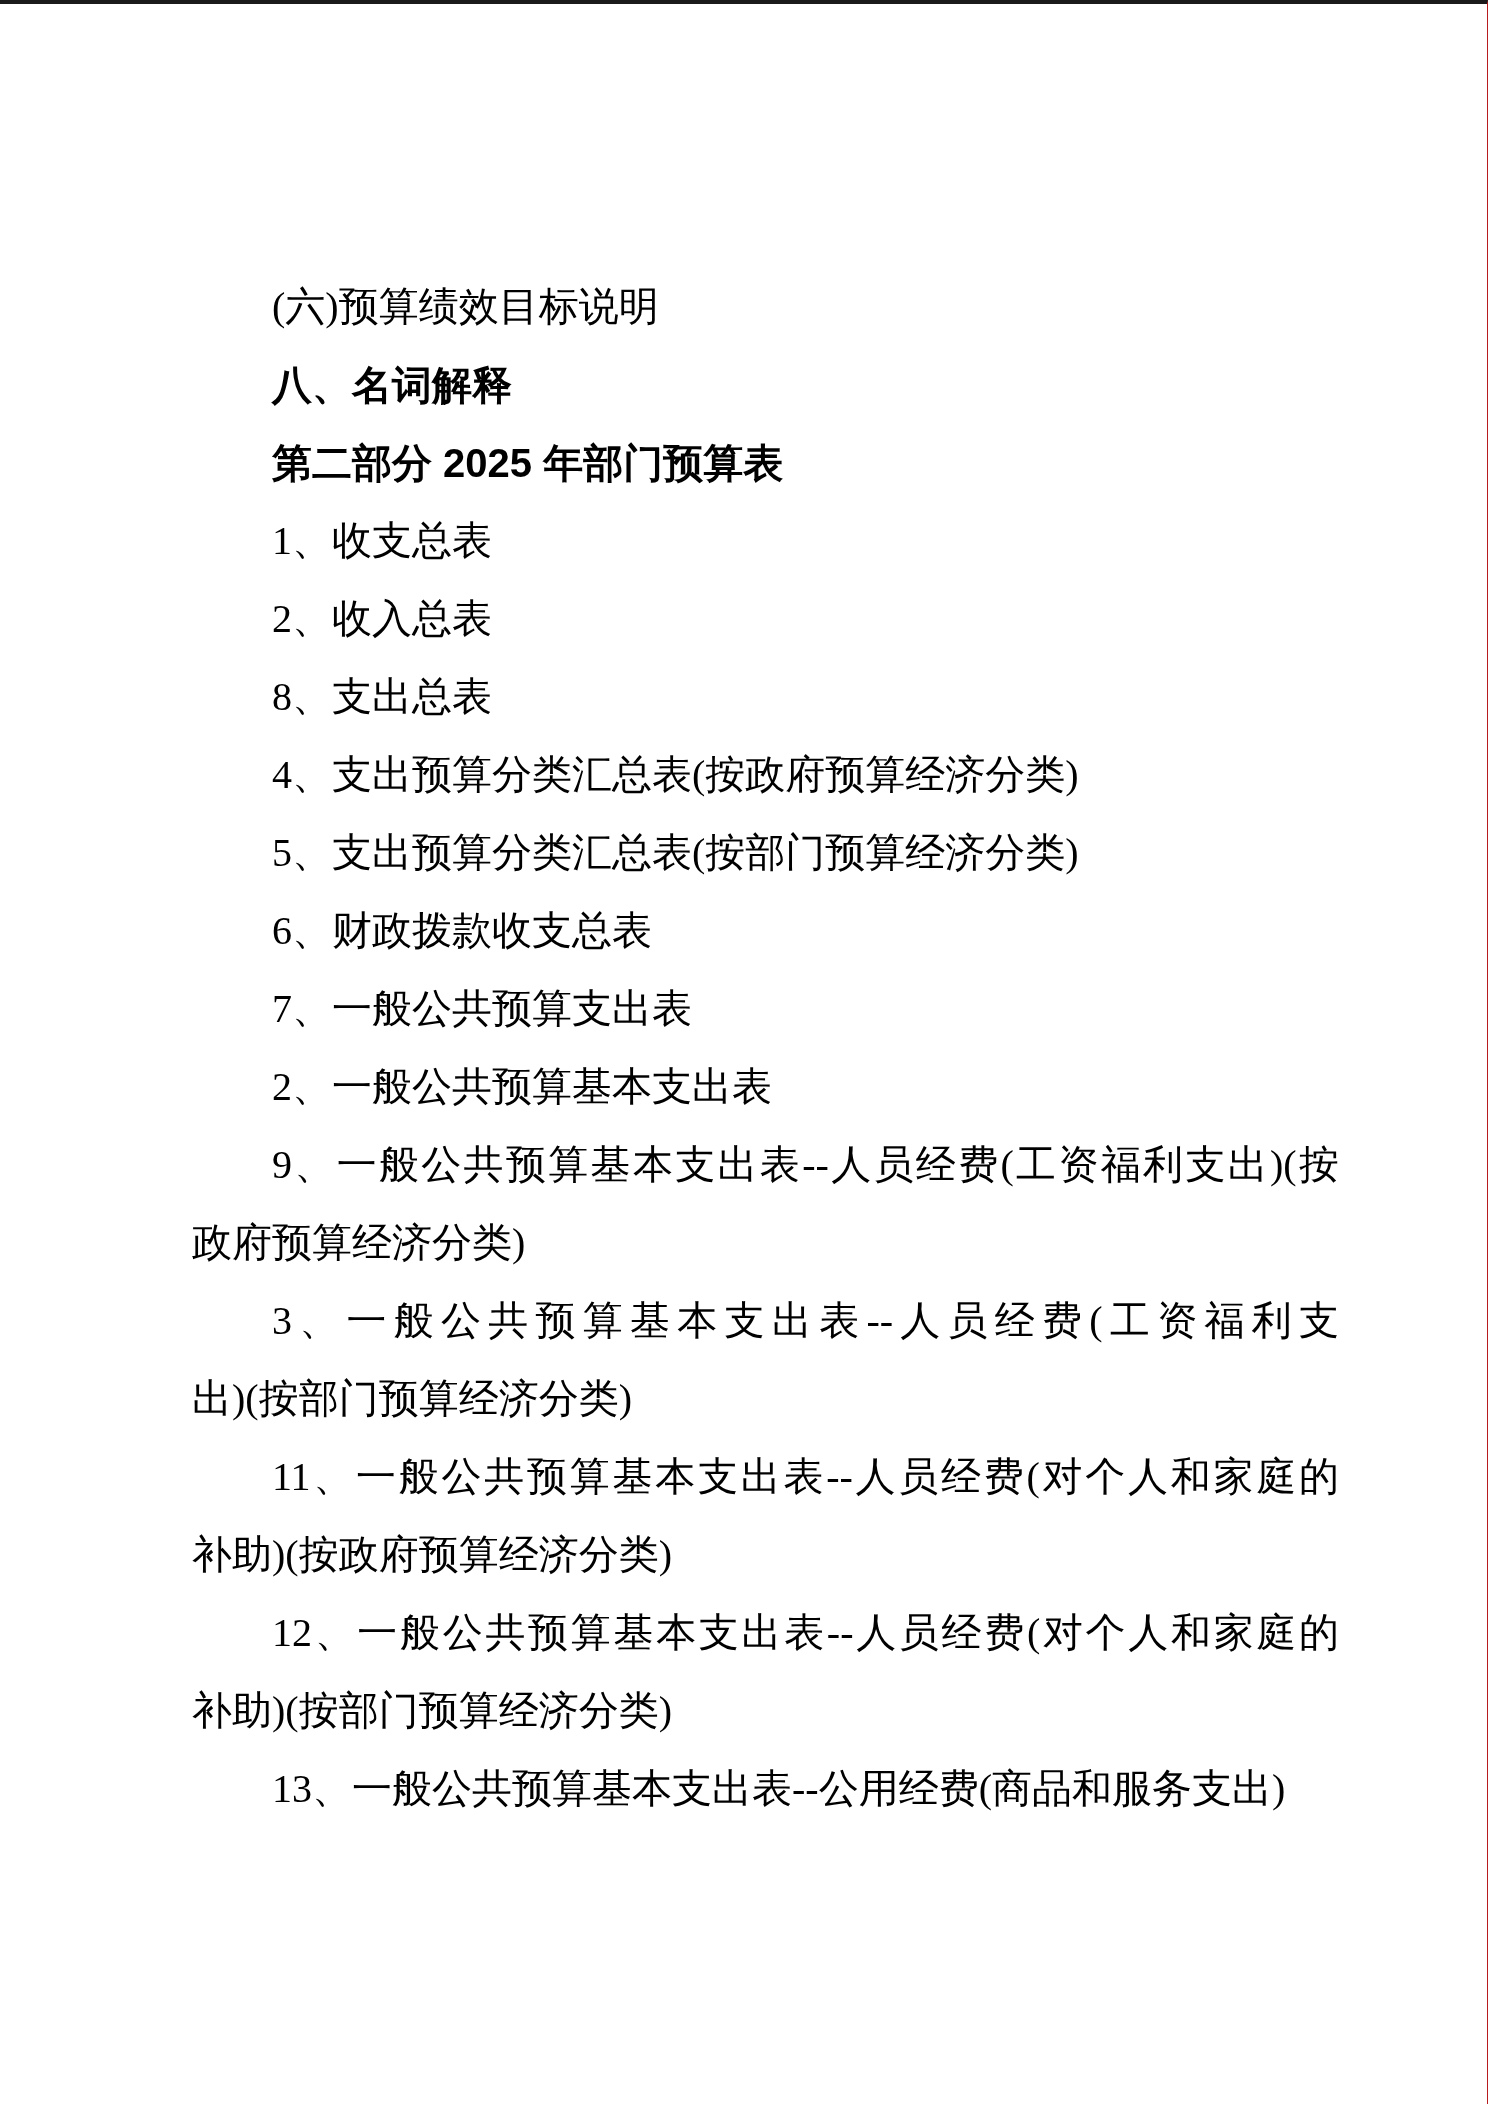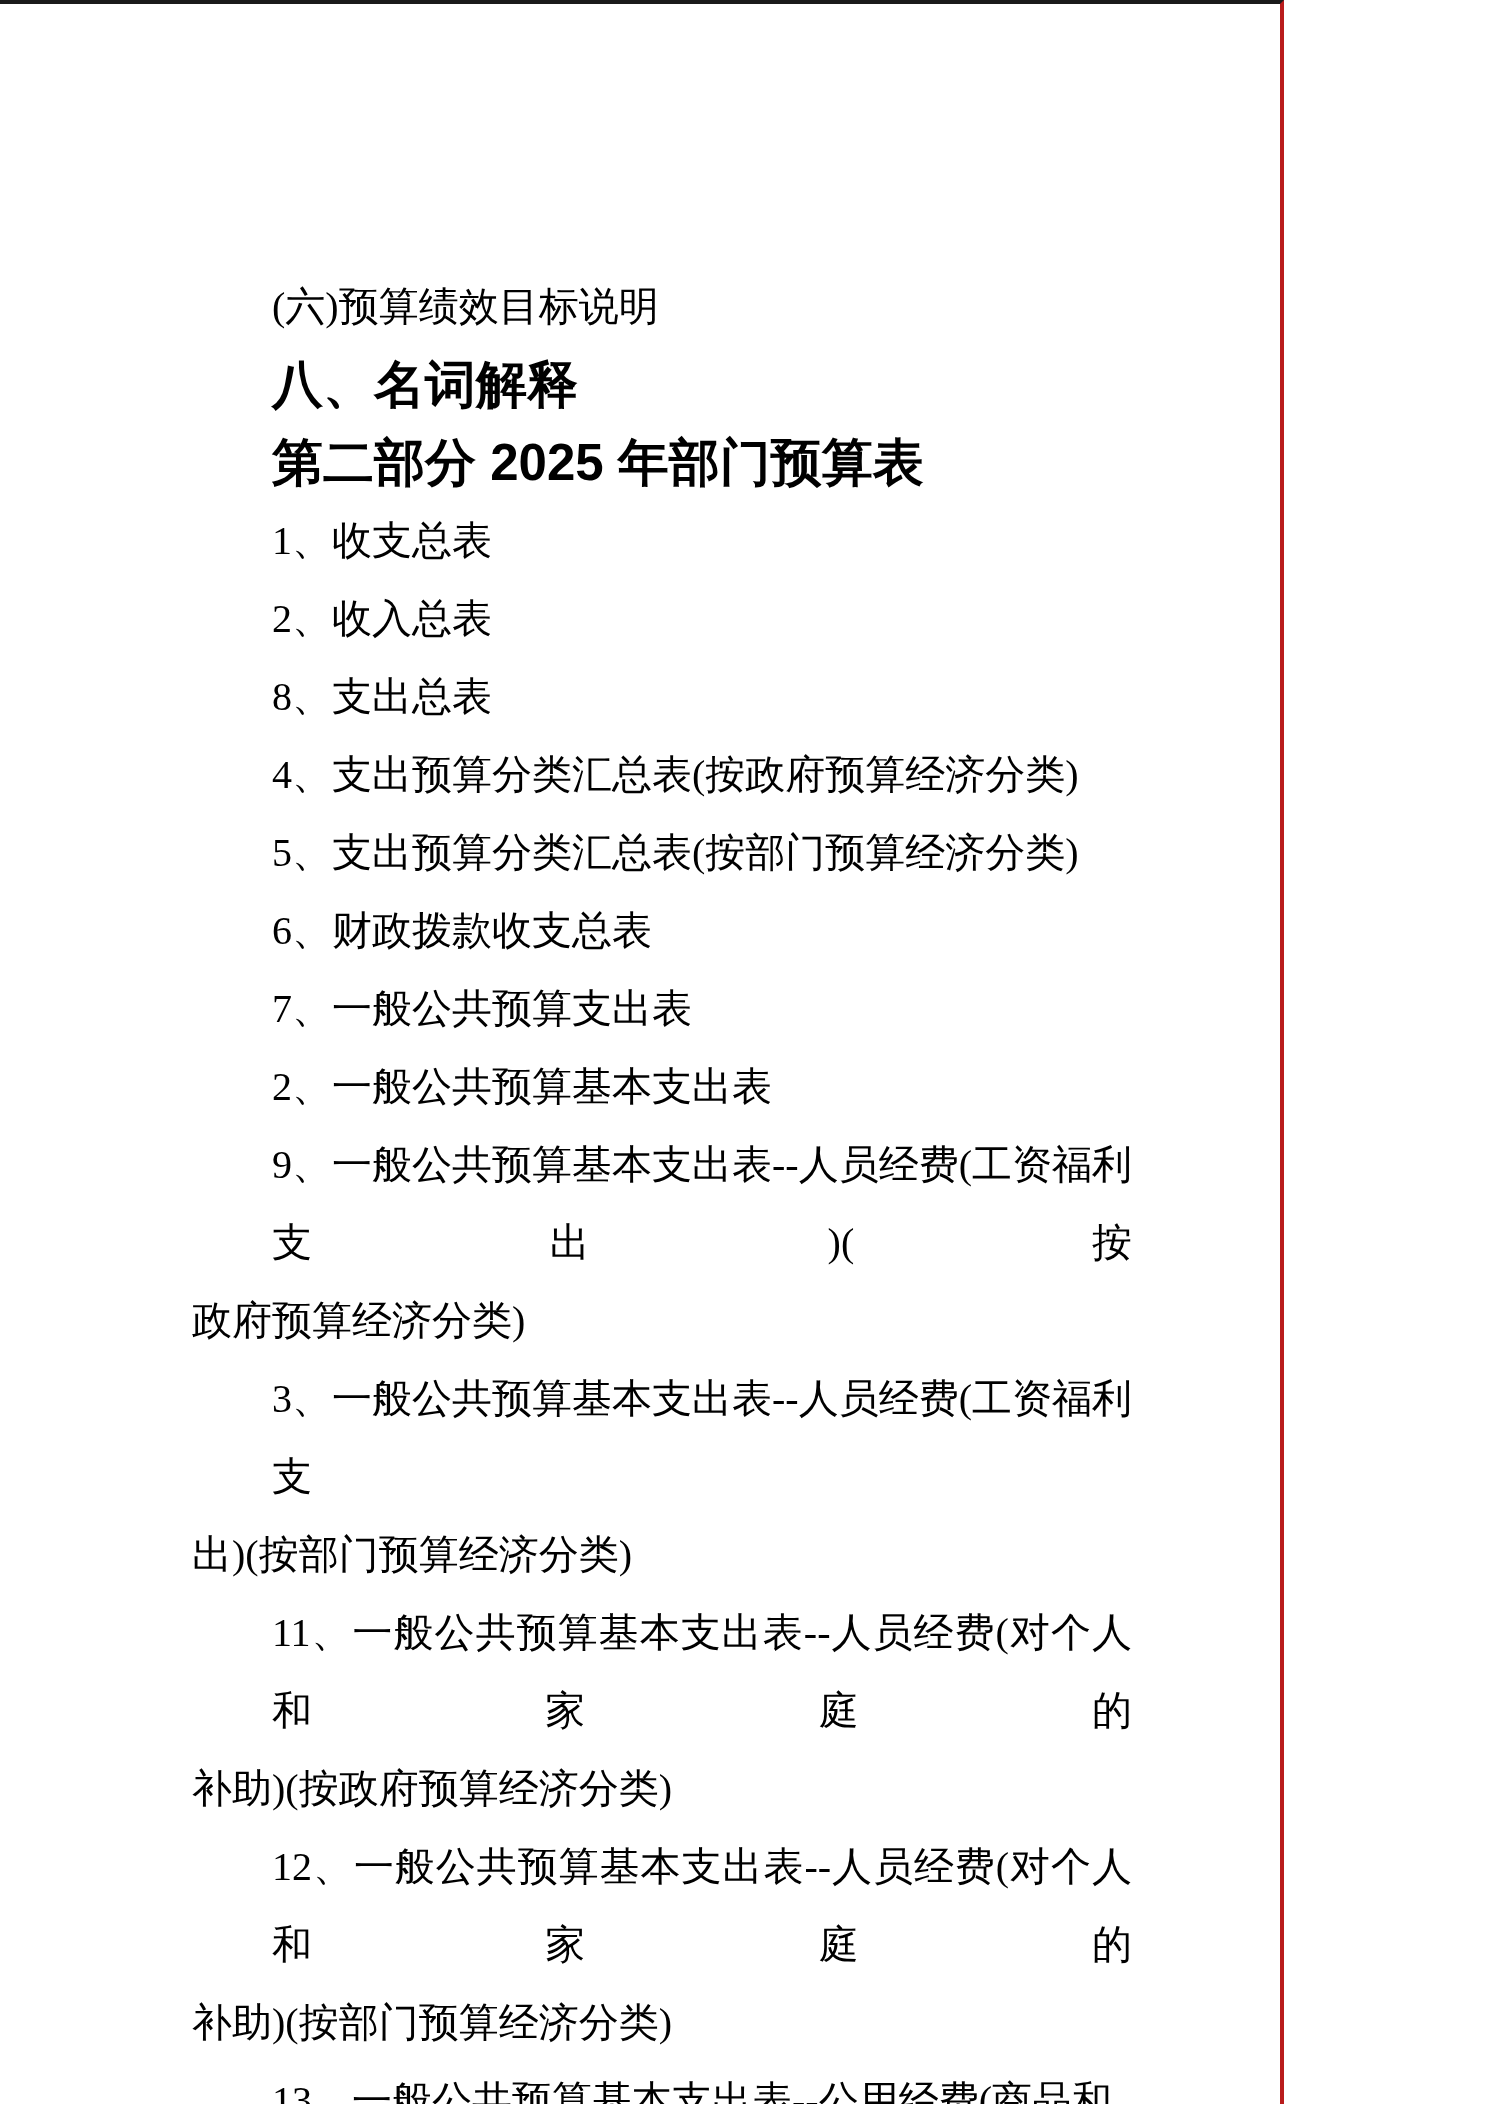--- a/index.html
+++ b/index.html
@@ -2,26 +2,26 @@
 <html><head>
 <meta charset="utf-8">
 <style>
   html, body {
     margin: 0;
     padding: 0;
     background: #ffffff;
   }
   .page {
     position: relative;
-    width: 1284px;
+    width: 1488px;
     height: 2104px;
     box-sizing: border-box;
     background: #ffffff;
     border-top: 4px solid #1a1a1a;
-    border-right: 4px solid #b91c1c;
+    border-right: 1px solid #b91c1c;
     overflow: hidden;
   }
   .content {
     box-sizing: border-box;
     padding: 264px 148px 0 192px;
     color: #000000;
   }
   .line {
     margin: 0;
     padding: 0 0 0 80px; 
@@ -34,21 +34,21 @@
   .line.cont {
     padding-left: 0; 
   }
   .line.stretch {
     text-align: justify;
     text-align-last: justify; 
   }
   .line.heading {
     font-family: "Liberation Sans", "DejaVu Sans", sans-serif;
     font-weight: 700;
-    font-size: 51px;
+    font-size: 40px;
   }
 </style>
 </head>
 <body>
 
 <div class="page">
   <div class="content">
 
     <div>
       <p class="line">(六)预算绩效目标说明</p>

